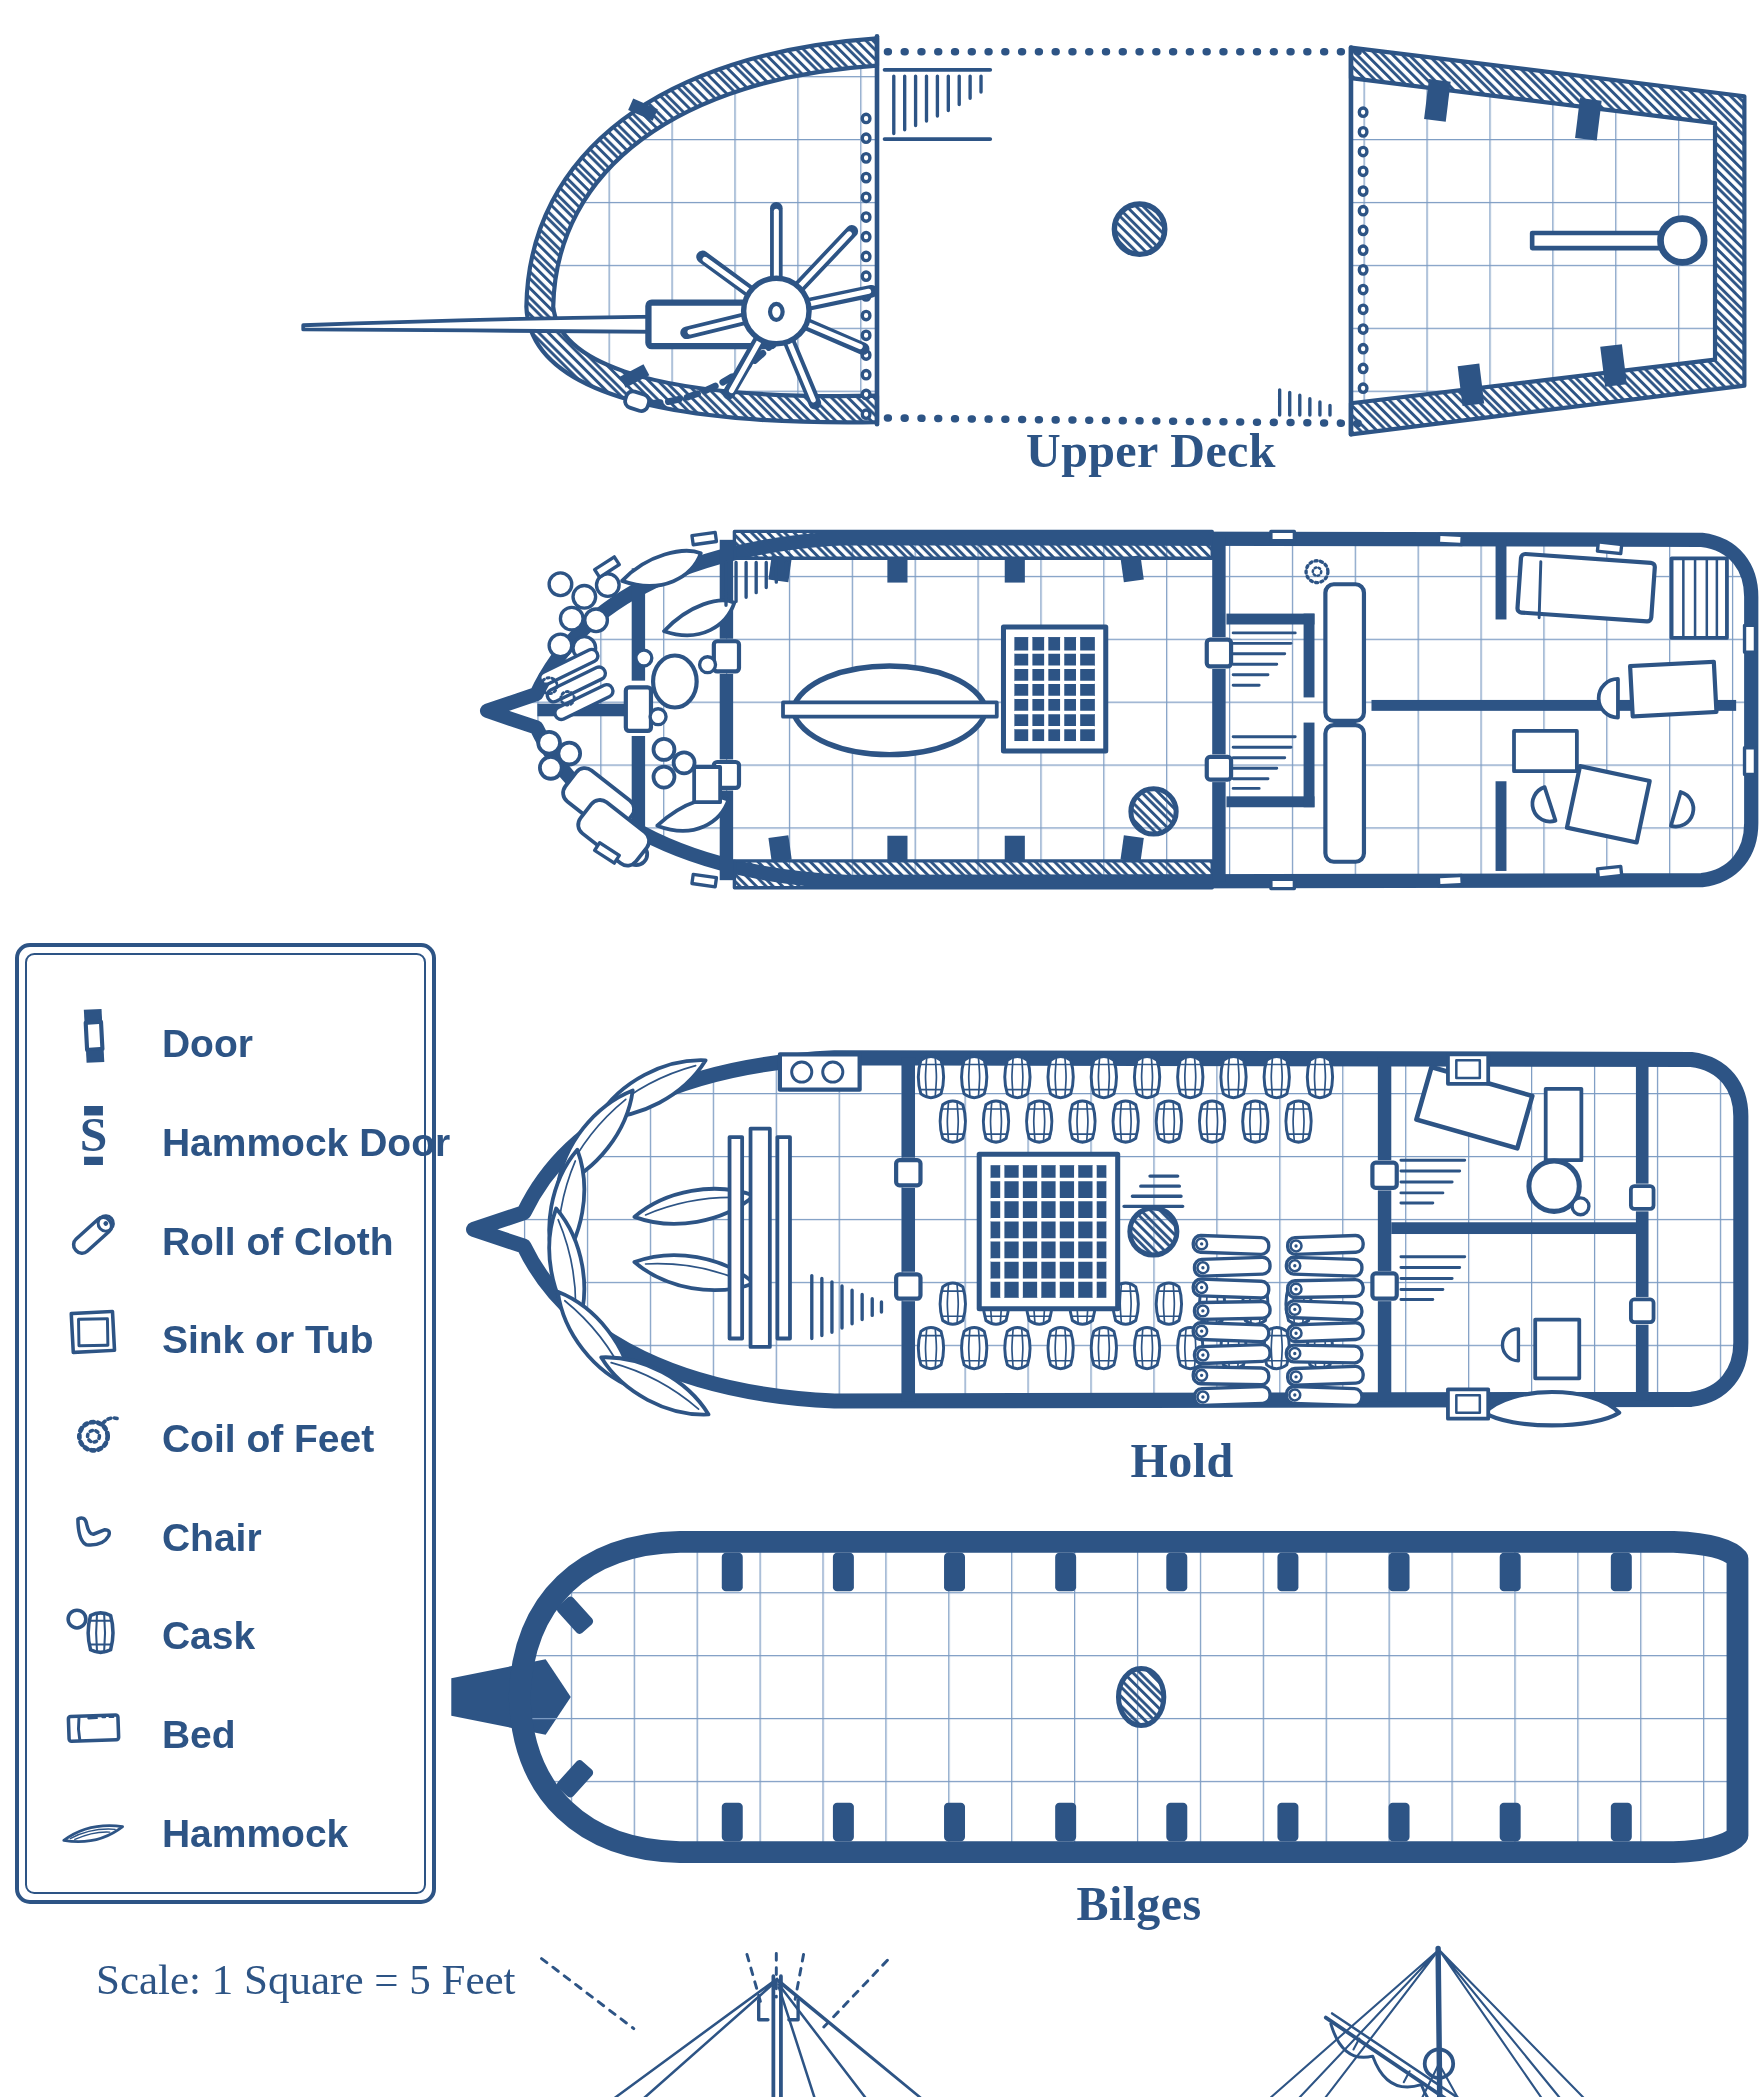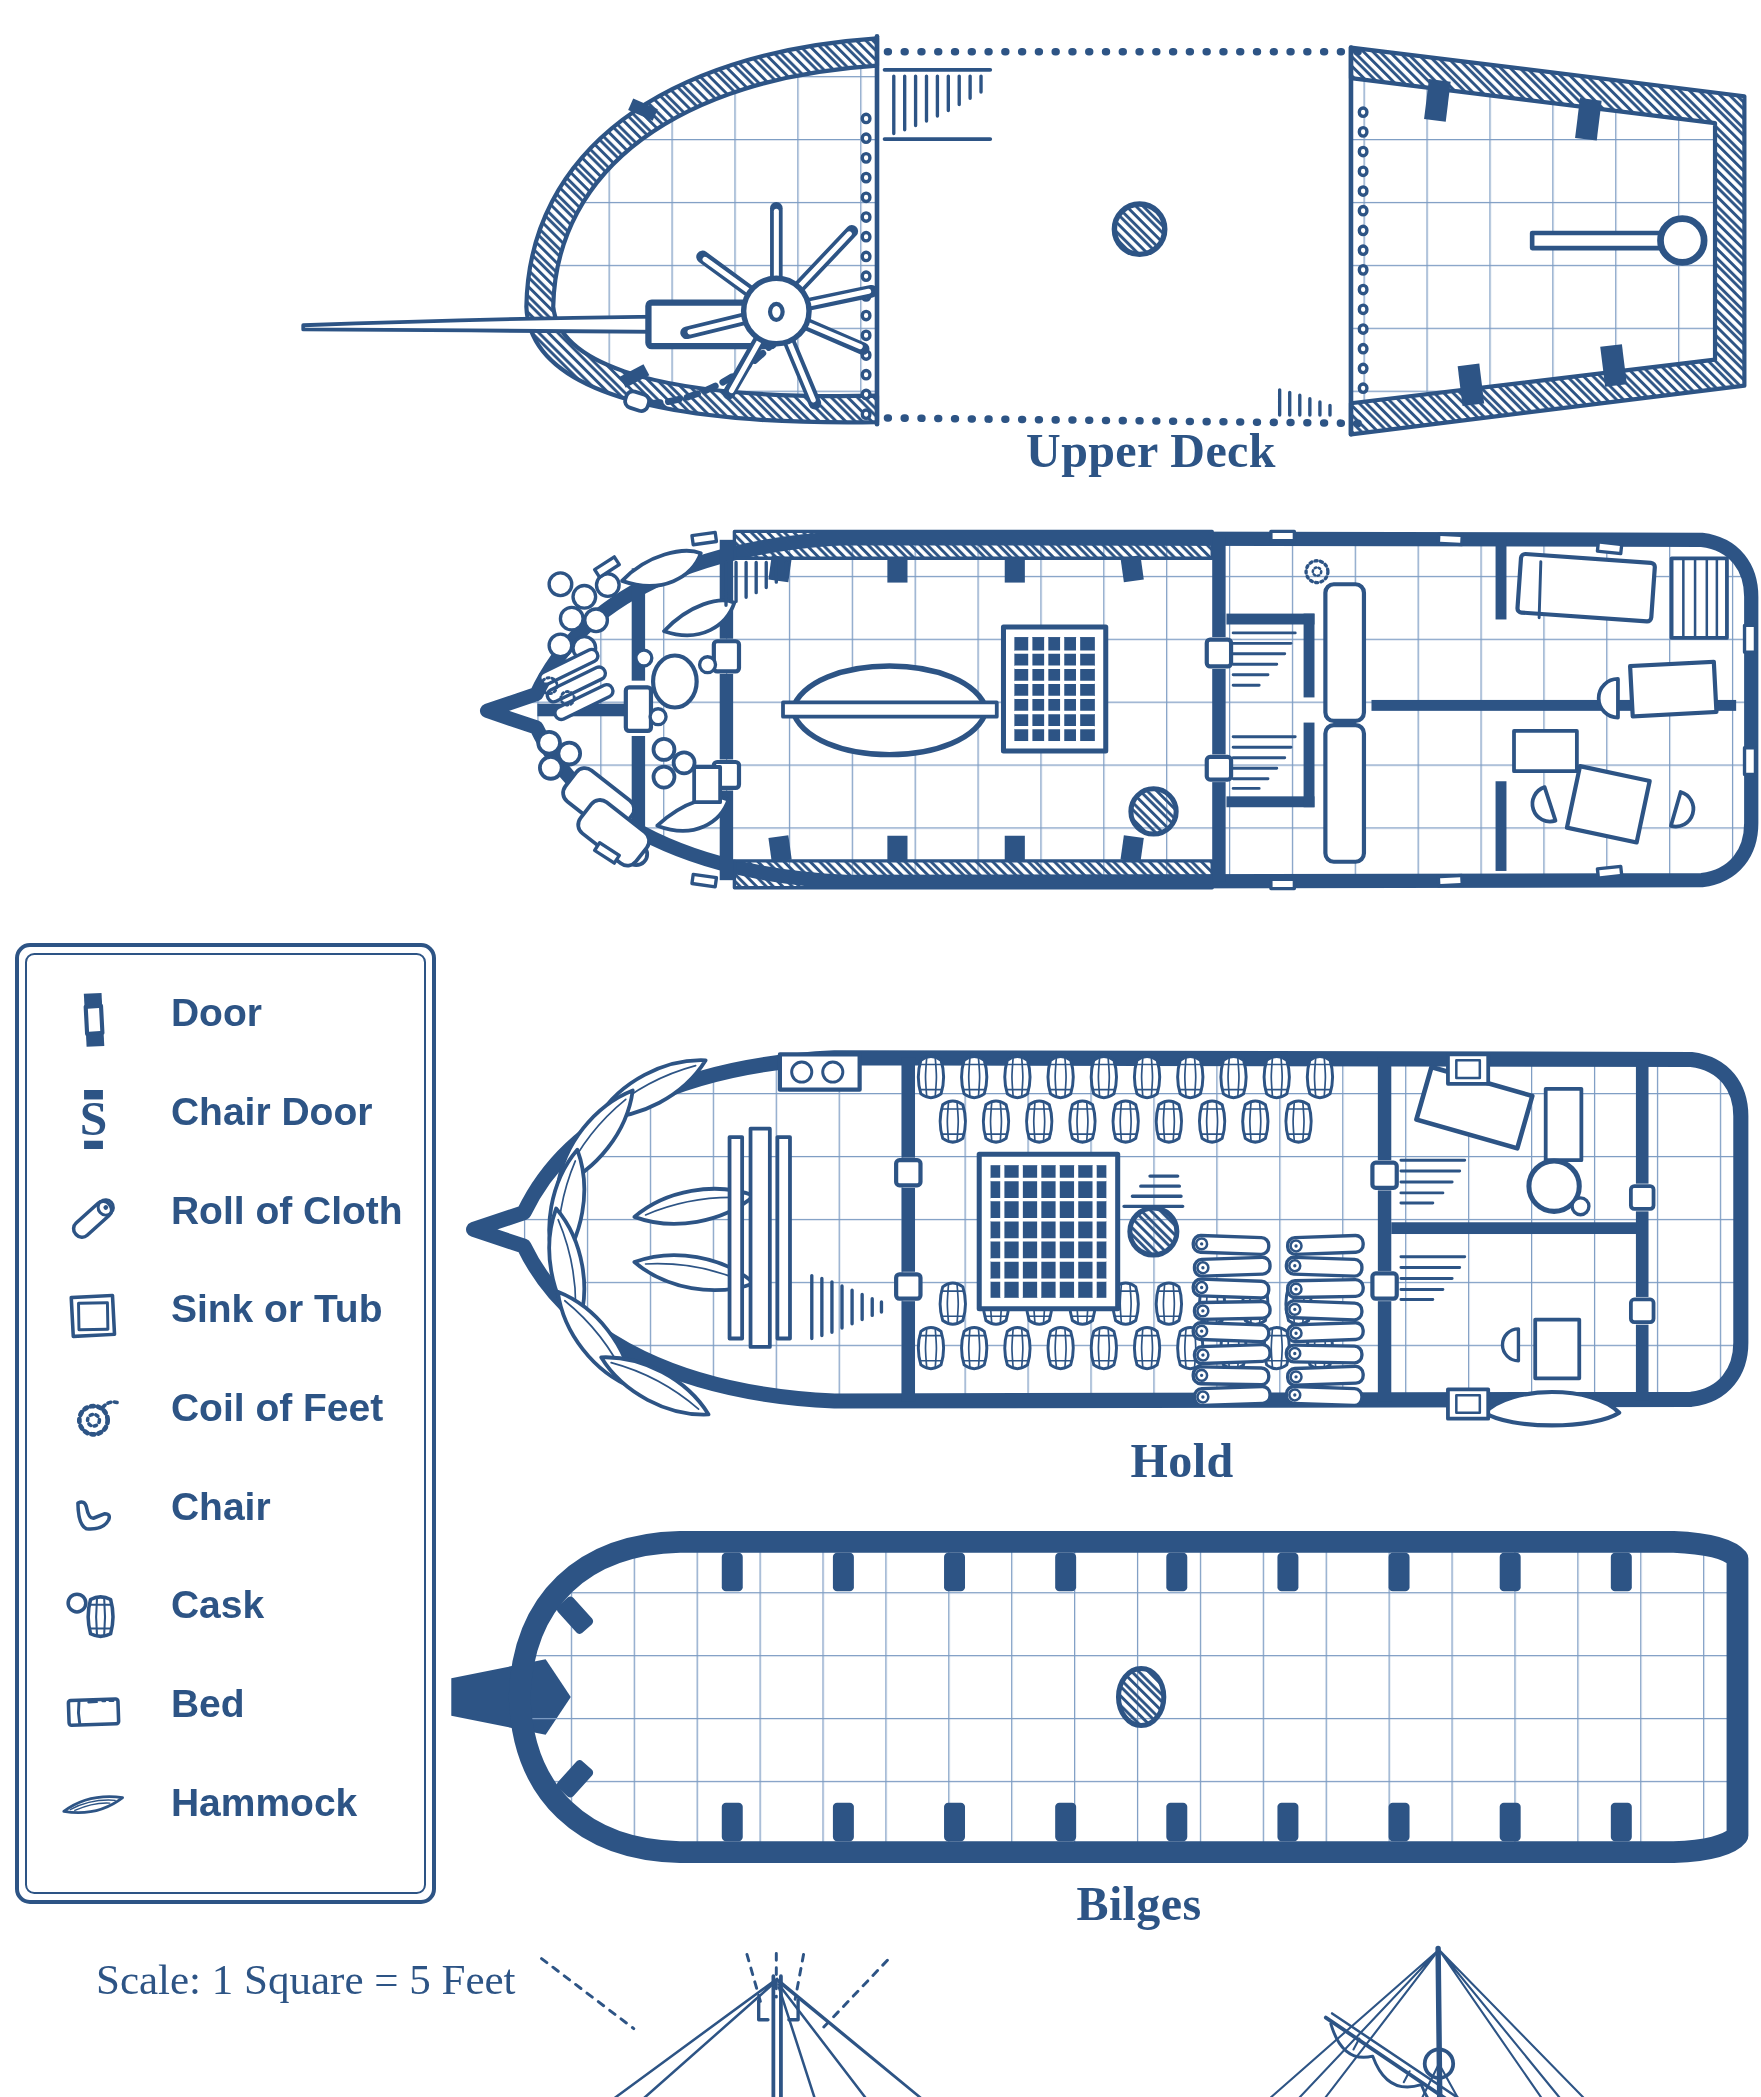--- a/index.html
+++ b/index.html
@@ -14,21 +14,21 @@
   .f {fill:var(--ink,#2d5485);stroke:none}
   .ws{stroke:#fff;fill:none;stroke-linecap:round}
   .ps{stroke:var(--ink,#2d5485);stroke-linejoin:round}
   .gl{stroke:var(--grid,#7d9cc3);stroke-width:3;fill:none}
   .hl{stroke:var(--ink,#2d5485);stroke-width:7}
   
   .legend{position:absolute;left:15px;top:943px;width:421px;height:961px;
           border:4.2px solid var(--ink,#2d5485);border-radius:15px;box-sizing:border-box;background:#fff}
   .legend-inner{position:absolute;inset:5.9px;border:2.1px solid var(--ink,#2d5485);border-radius:9.2px;
           display:flex;flex-direction:column;justify-content:space-evenly;padding:12.6px 8.4px 12.6px 17px;box-sizing:border-box}
-  .lrow{display:flex;align-items:flex-start;gap:28px;height:75px}
+  .lrow{display:flex;align-items:flex-end;gap:19px;height:75px}
   .licon{width:99px;display:flex;justify-content:center;align-items:center;flex:none}
   .licon svg{height:59px}
   .llabel{font-size:39px;font-weight:700;color:var(--ink,#2d5485);white-space:nowrap}
   .sdS{font-family:"Liberation Serif",serif;font-weight:700;font-size:84px;fill:var(--ink,#2d5485)}
   .scale-note{position:absolute;left:96px;top:1955px;font-family:"Liberation Serif",serif;
           font-weight:400;font-size:43px;color:var(--ink,#2d5485);white-space:nowrap}
 </style>
 </head>
 <body>
 
@@ -263,21 +263,21 @@
 
 
       <div class="lrow">
         <span class="licon">
           <svg viewBox="0 0 100 100">
             <rect x="34" y="0" width="32" height="16" class="f"></rect>
             <text x="50" y="76" text-anchor="middle" class="sdS">S</text>
             <rect x="34" y="86" width="32" height="14" class="f"></rect>
             </svg>
           </span>
-        <span class="llabel">Chair Door</span>
+        <span class="llabel">Hammock Door</span>
       </div>
 
       <div class="lrow">
         <span class="licon">
           <svg viewBox="0 0 100 100">
               <g transform="rotate(-42 50 50)">
             <rect x="10" y="36" width="76" height="28" rx="13" class="sw" stroke-width="6"></rect>
             <circle cx="78" cy="50" r="13" class="s" stroke-width="5"></circle>
             <circle cx="78" cy="50" r="4" class="f"></circle>
               </g>

